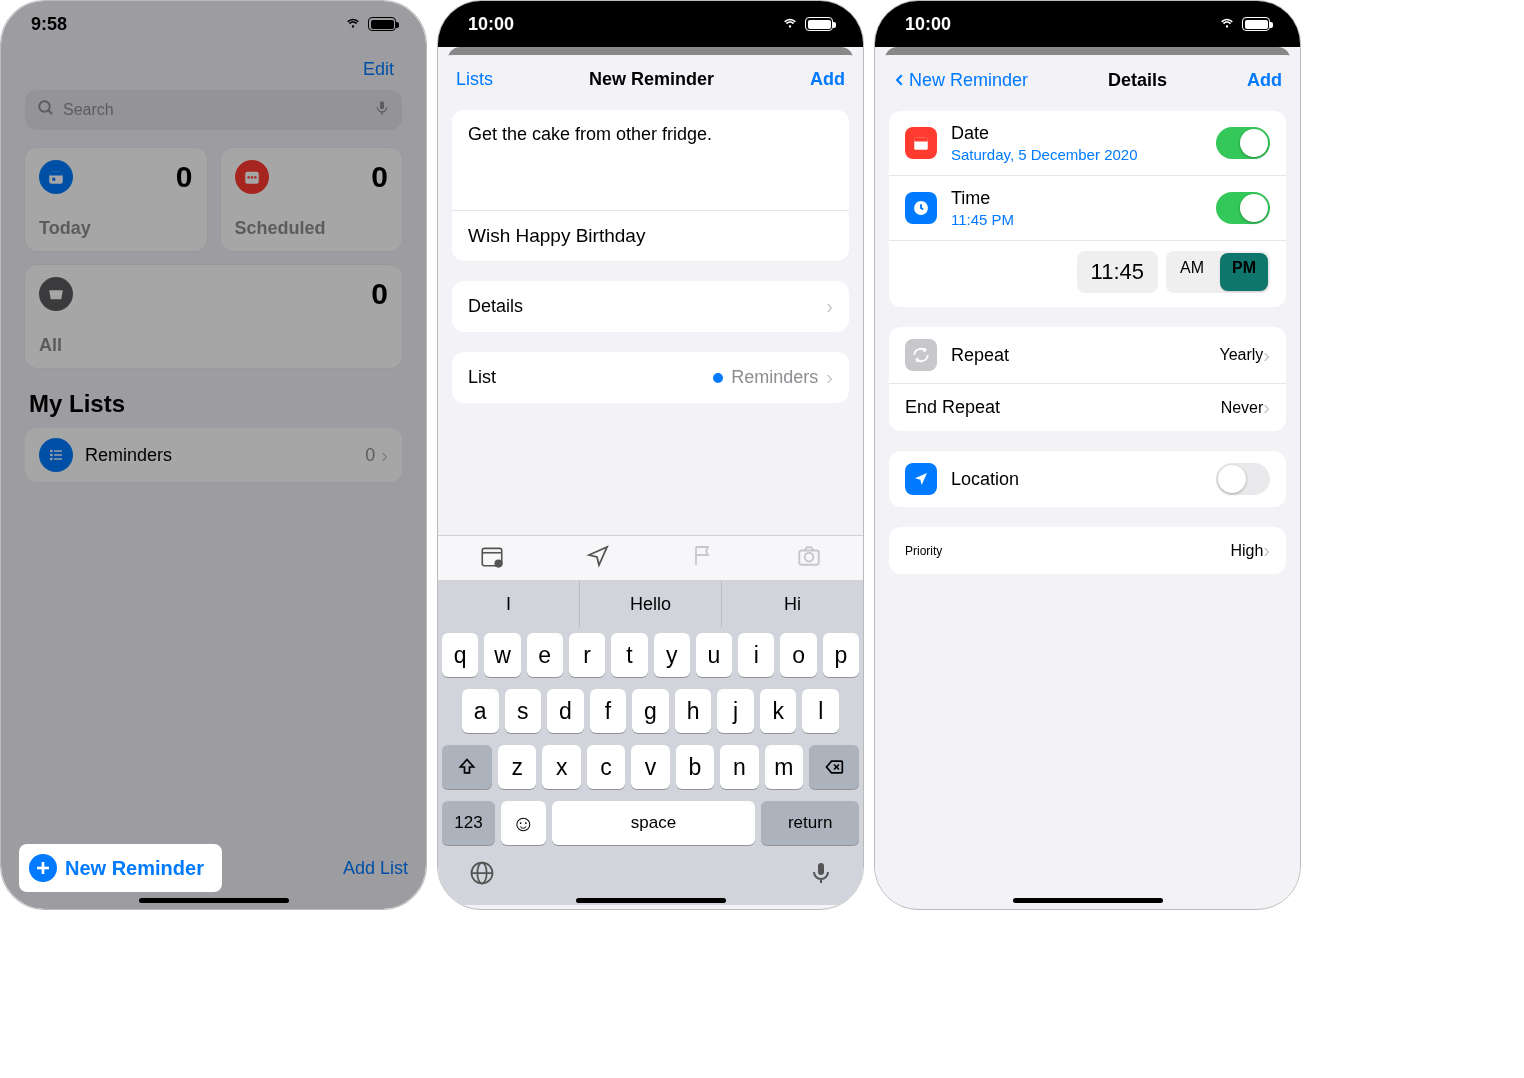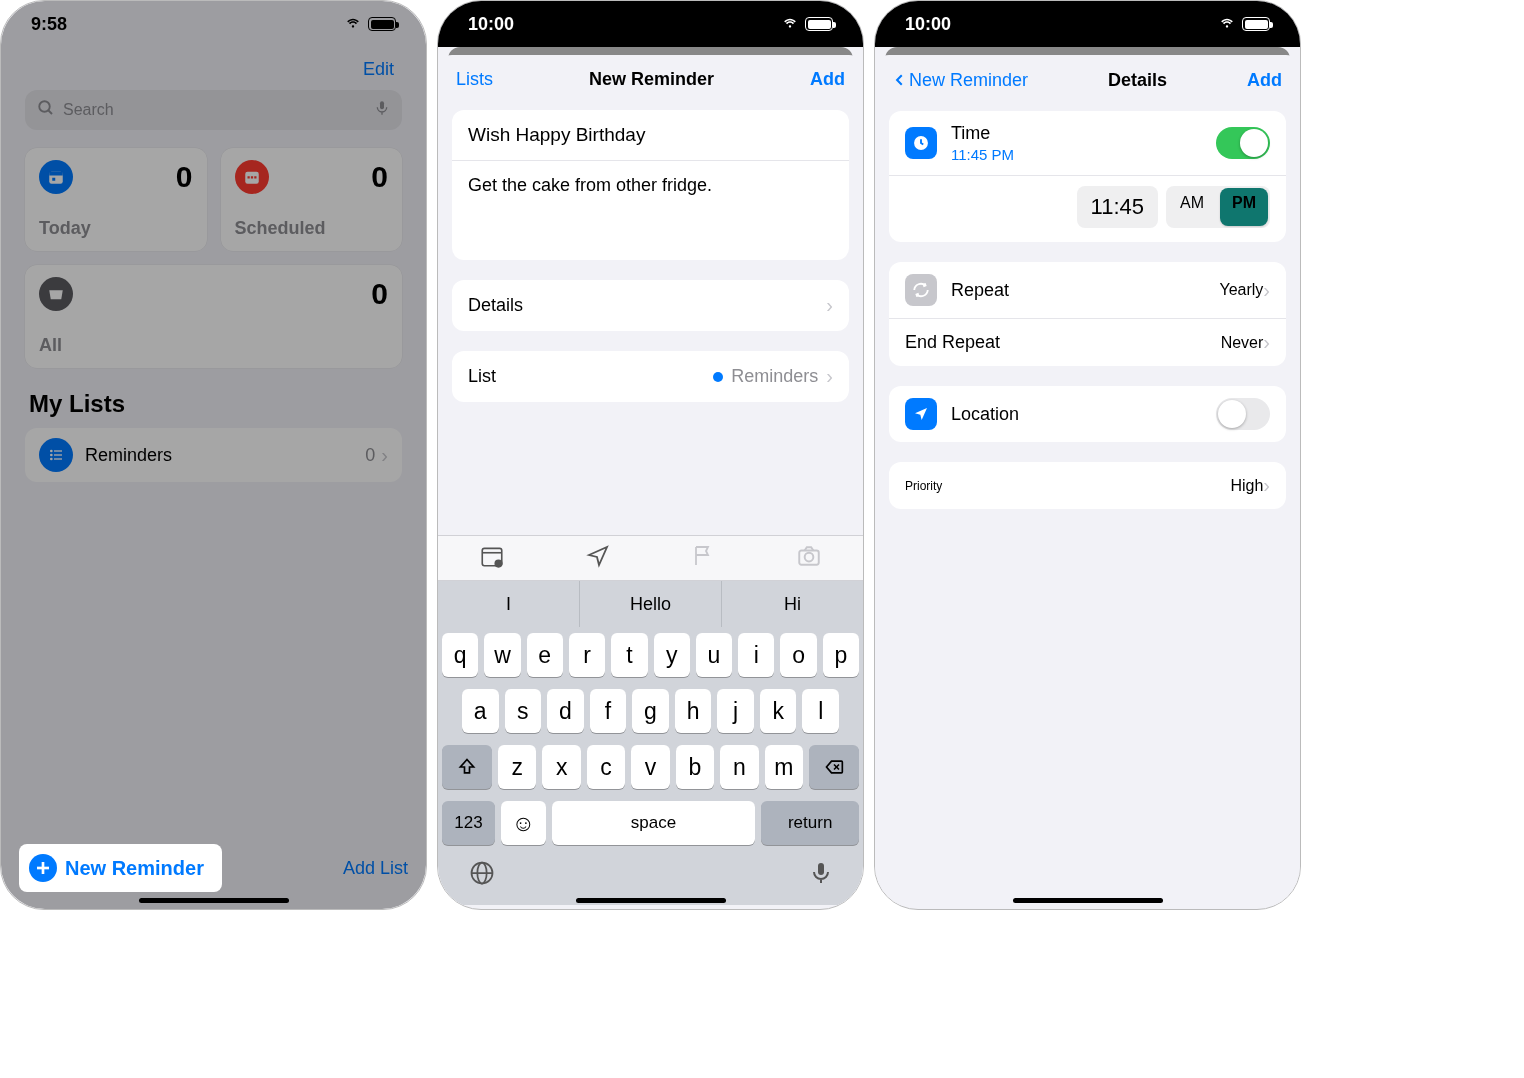--- a/index.html
+++ b/index.html
@@ -208,25 +208,25 @@
     </span>
   </div>
   <div class="sheet-back"></div>
   <div class="sheet">
     <div class="nav">
       <span class="link">Lists</span>
       <span class="title">New Reminder</span>
       <span class="link bold">Add</span>
     </div>
     <div class="group">
+      <div class="row notesField">
+          <span>Get the cake from other fridge.</span>
+        </div>
       <div class="row titleField">
           <span>Wish Happy Birthday</span>
-        </div>
-      <div class="row notesField">
-          <span>Get the cake from other fridge.</span>
         </div>
     </div>
     <div class="group">
       <div class="row">
         <span class="rlabel">Details</span>
         <span class="chev">›</span>
       </div>
     </div>
     <div class="group">
       <div class="row">
@@ -347,20 +347,35 @@
             <polyline points="15 4 7 12 15 20"></polyline>
           </svg>
         <span>New Reminder</span>
       </span>
       <span class="title">Details</span>
       <span class="link bold">Add</span>
     </div>
 
     <div class="group">
       <div class="s3-row">
+        <span class="sq-icon red">
+          <svg width="18" height="18" viewBox="0 0 24 24" fill="#fff">
+              <rect x="3" y="5" width="18" height="16" rx="2"></rect>
+              <rect x="3" y="5" width="18" height="5" fill="#ff3b30"></rect>
+            </svg>
+        </span>
+        <div class="two-line">
+          <div class="l1">Date</div>
+          <div class="l2">Saturday, 5 December 2020</div>
+        </div>
+        <div class="switch on">
+            <div class="knob"></div>
+          </div>
+      </div>
+      <div class="s3-row">
         <span class="sq-icon blue">
           <svg width="18" height="18" viewBox="0 0 24 24" fill="none" stroke="#fff" stroke-width="2.5">
               <circle cx="12" cy="12" r="8" fill="#fff"></circle>
               <polyline points="12 7 12 12 15 14" stroke="#007aff"></polyline>
             </svg>
         </span>
         <div class="two-line">
           <div class="l1">Time</div>
           <div class="l2">11:45 PM</div>
         </div>

